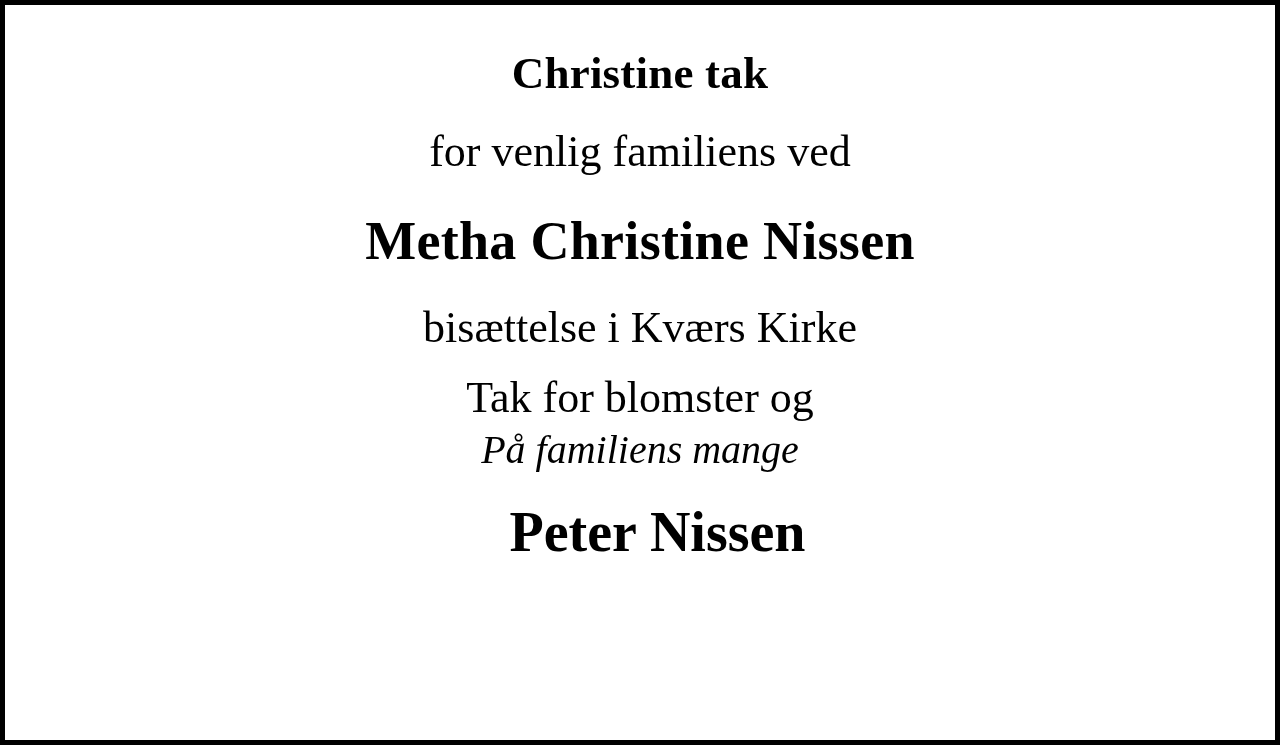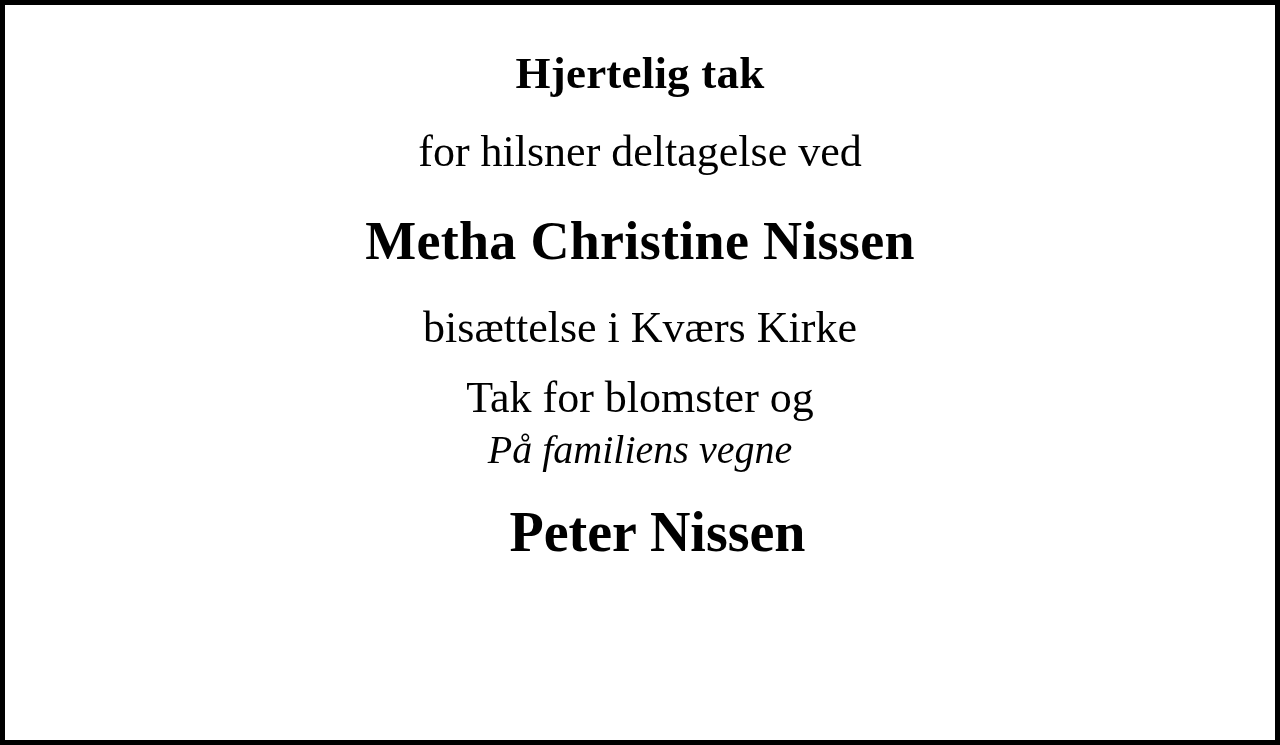--- a/index.html
+++ b/index.html
@@ -73,20 +73,20 @@
   .l-signature {
     font-size: 56px;
     font-weight: bold;
     margin-left: 35px;
   }
 </style>
 </head>
 <body>
 
 <div class="notice-frame">
-  <div class="line l-thanks">Hjertelig tak</div>
-  <div class="line l-for">for hilsner deltagelse ved</div>
+  <div class="line l-thanks">Christine tak</div>
+  <div class="line l-for">for venlig familiens ved</div>
   <div class="line l-name">Metha Christine Nissen</div>
   <div class="line l-church">bisættelse i Kværs Kirke</div>
   <div class="line l-greet1">Tak for blomster og</div>
-  <div class="line l-onbehalf">På familiens vegne</div>
+  <div class="line l-onbehalf">På familiens mange</div>
   <div class="line l-signature">Peter Nissen</div>
 </div>
 
 </body></html>

